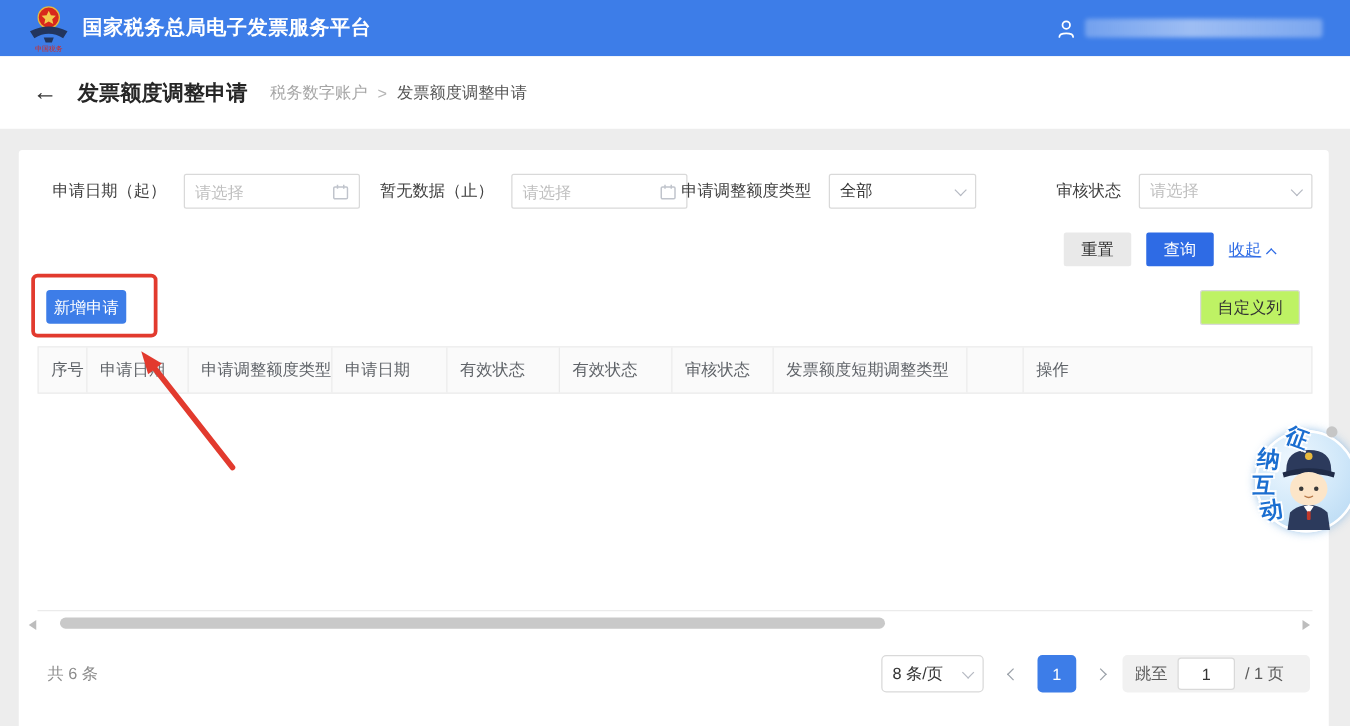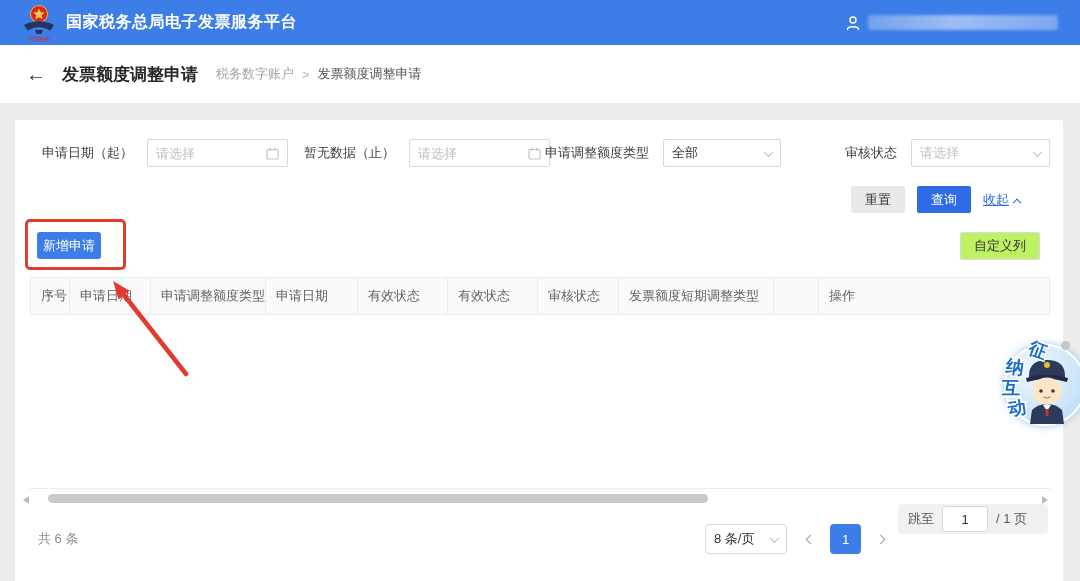--- a/index.html
+++ b/index.html
@@ -116,21 +116,21 @@
   }
   .pg-prev{ left:786px; } .pg-next{ left:856px; }
   .caret-left{ width:7px; height:7px; border-left:1.5px solid #9aa0a8; border-bottom:1.5px solid #9aa0a8; transform:rotate(45deg); }
   .caret-right{ width:7px; height:7px; border-right:1.5px solid #9aa0a8; border-top:1.5px solid #9aa0a8; transform:rotate(45deg); }
   .pg-current{
     position:absolute; left:815px; top:404px; width:31px; height:30px; border-radius:4px;
     background:#3d7de8; color:#fff; font-size:13px; display:flex; align-items:center;
     justify-content:center; cursor:pointer;
   }
   .jump{
-    position:absolute; left:883px; top:384px; width:150px; height:30px; border-radius:4px;
+    position:absolute; left:883px; top:404px; width:150px; height:30px; border-radius:4px;
     background:#f1f1f1; display:flex; align-items:center; padding:0 10px; gap:8px;
     font-size:13px; color:#595959;
   }
   .jump input{
     width:46px; height:26px; border:1px solid #d9d9d9; border-radius:3px; text-align:center;
     font-size:13px; font-family:inherit; color:#333; outline:none;
   }
   
   .anno-box{
     position:absolute; left:25px; top:219px; width:101px; height:51px;

